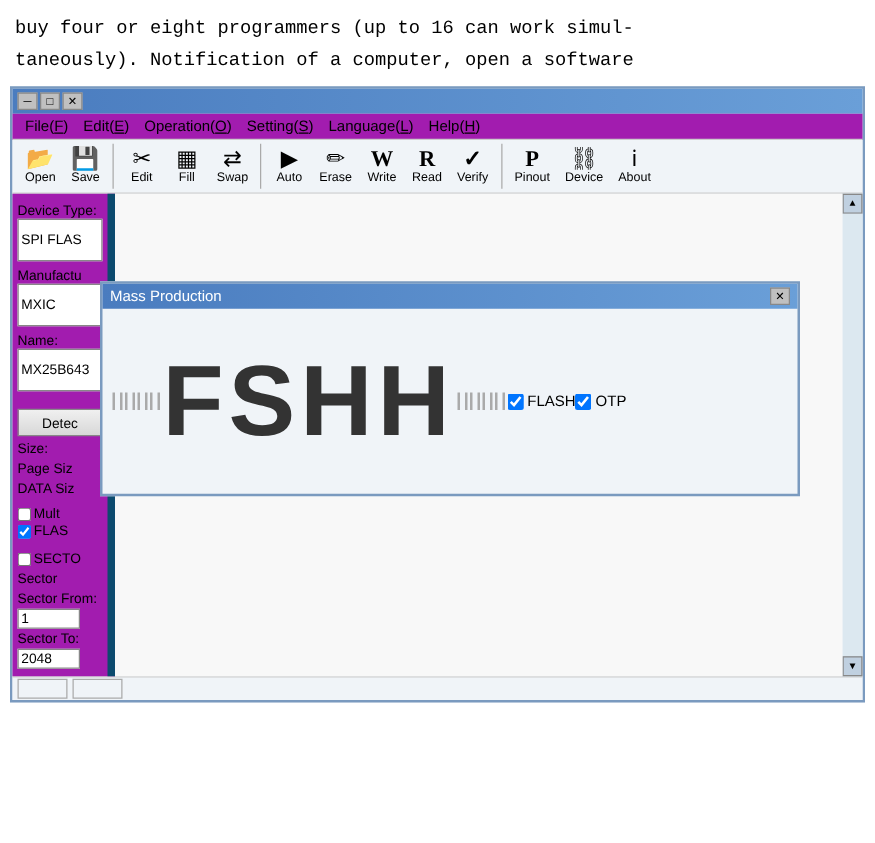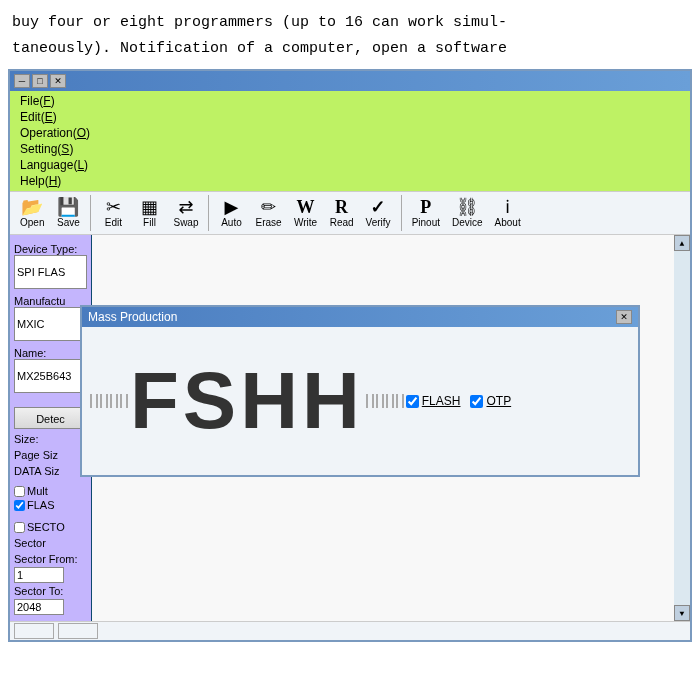--- a/index.html
+++ b/index.html
@@ -57,28 +57,27 @@
       font-size: 9px;
       display: flex;
       align-items: center;
       justify-content: center;
       cursor: pointer;
       color: #000;
     }
 
     
     .menu-bar {
-      background: #bef264;
+      background: #a21caf;
       display: flex;
       gap: 0;
       font-family: Arial, sans-serif;
       font-size: 12px;
       padding: 2px 4px;
       border-bottom: 1px solid #ccc;
-      flex-direction: column;
     }
     .menu-item {
       padding: 1px 6px;
       cursor: pointer;
       color: #000;
     }
     .menu-item span {
       text-decoration: underline;
     }
 
@@ -110,25 +109,25 @@
     .toolbar-sep {
       width: 1px;
       height: 36px;
       background: #aaa;
       margin: 0 2px;
     }
 
     
     .left-panel {
       width: 82px;
-      background: #c4b5fd;
+      background: #a21caf;
       padding: 4px;
       font-family: Arial, sans-serif;
       font-size: 11px;
-      border-right: 1px solid #0c4a6e;
+      border-right: 6px solid #0c4a6e;
     }
     .field-label {
       font-size: 11px;
       color: #000;
       margin-top: 4px;
     }
     .field-input {
       width: 100%;
       height: 18px;
       background: #fff;
@@ -240,23 +239,21 @@
       font-size: 80px;
       font-weight: bold;
       color: #333;
       text-align: center;
       padding: 20px 0;
       letter-spacing: 4px;
     }
     .mp-bottom {
       display: flex;
       align-items: center;
-      gap: 10px;
       padding: 4px 0;
-      text-decoration: underline;
     }
     .mp-checkbox-row {
       display: flex;
       align-items: center;
       gap: 3px;
       font-size: 12px;
     }
 
     
     .right-scroll {

